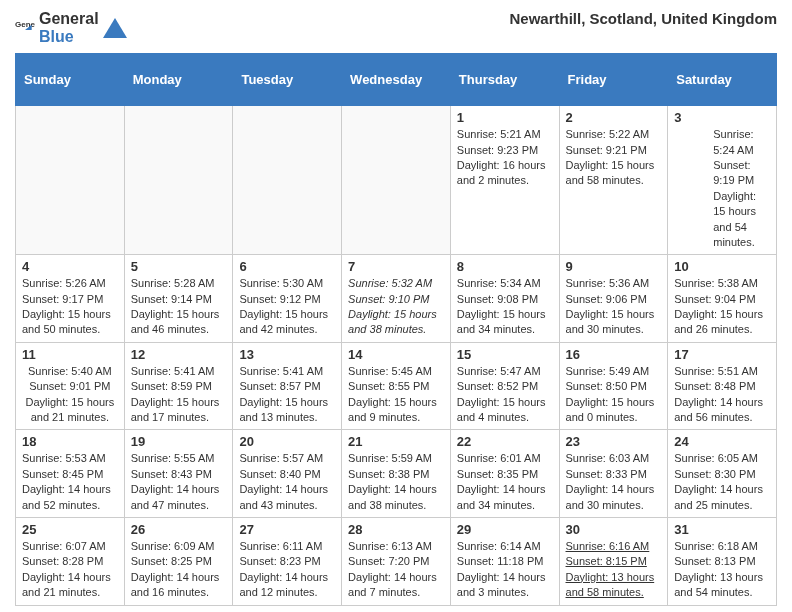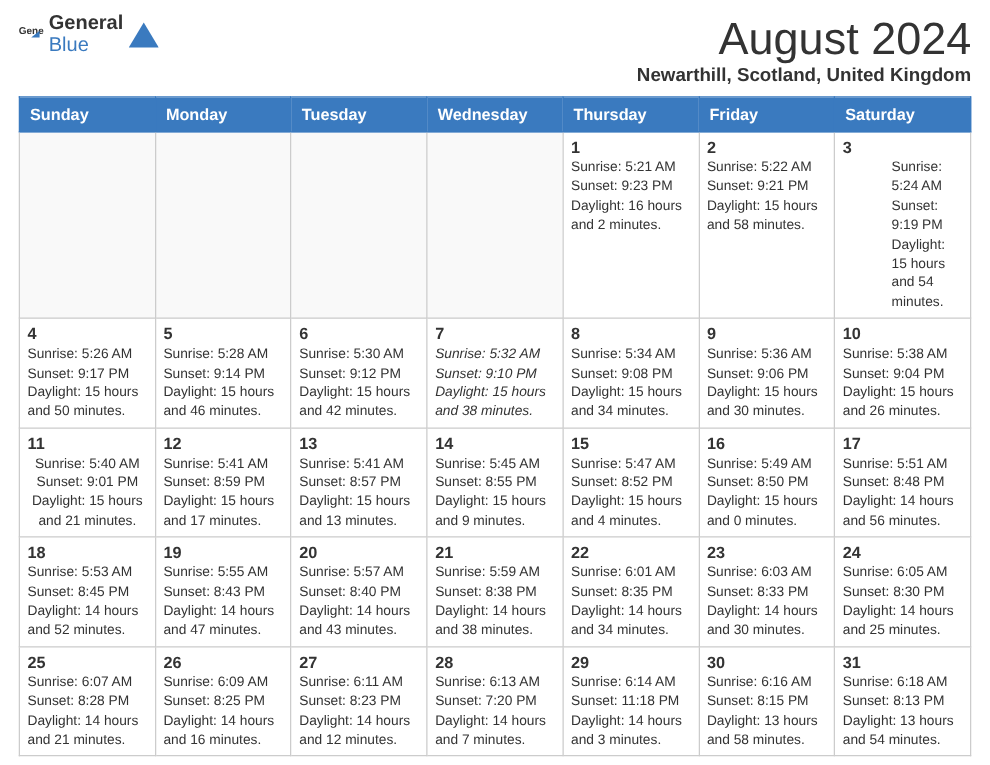--- a/index.html
+++ b/index.html
@@ -40,21 +40,21 @@
     }
     .calendar-table {
       width: 100%;
       border-collapse: collapse;
       table-layout: fixed;
     }
     .calendar-table th {
       background-color: #3a7abf;
       color: #fff;
       text-align: left;
-      padding: 6px 8px;
+      padding: 18px 8px;
       font-size: 13px;
       border: 1px solid #3a7abf;
     }
     .calendar-table td {
       border: 1px solid #ccc;
       vertical-align: top;
       padding: 4px 6px;
       font-size: 11px;
       color: #333;
       height: 80px;
@@ -81,28 +81,27 @@
 <body>
 
 <div class="header-area">
   <div class="logo">
     <svg class="logo-icon" viewBox="0 0 30 30">
       <text x="0" y="14" font-size="12" font-weight="bold" fill="#333">General</text>
       <polygon points="15,18 25,10 25,18" fill="#3a7abf"></polygon>
     </svg>
     <div style="display:flex;flex-direction:column;line-height:1.1;">
       <span style="font-size:16px;font-weight:bold;color:#333;">General</span>
-      <span style="font-size:16px;font-weight:normal;color:#3a7abf;">Blue</span>
+      <span style="font-size:16px;font-weight:bold;color:#3a7abf;">Blue</span>
     </div>
     <svg width="24" height="24" viewBox="0 0 24 24">
       <polygon points="12,2 24,22 0,22" fill="#3a7abf"></polygon>
     </svg>
   </div>
   <div class="title-area">
-    <div class="main-title">August 2024</div>
     <div class="subtitle">Newarthill, Scotland, United Kingdom</div>
   </div>
 </div>
 
 <table class="calendar-table">
   <thead>
     <tr id="header-row">
         <th>Sunday</th>
         <th>Monday</th>
         <th>Tuesday</th>
@@ -295,21 +294,21 @@
 Daylight: 14 hours and 7 minutes.</div>
         </td>
         <td>
           <div class="day-number">29</div>
           <div class="day-info" style="white-space: pre-line;">Sunrise: 6:14 AM
 Sunset: 11:18 PM
 Daylight: 14 hours and 3 minutes.</div>
         </td>
         <td>
           <div class="day-number">30</div>
-          <div class="day-info" style="white-space: pre-line;">Sunrise: 6:16 AM
+          <div class="day-info" style="white-space: pre-line; text-decoration: underline;">Sunrise: 6:16 AM
 Sunset: 8:15 PM
 Daylight: 13 hours and 58 minutes.</div>
         </td>
         <td>
           <div class="day-number">31</div>
           <div class="day-info" style="white-space: pre-line;">Sunrise: 6:18 AM
 Sunset: 8:13 PM
 Daylight: 13 hours and 54 minutes.</div>
         </td>
       </tr>

